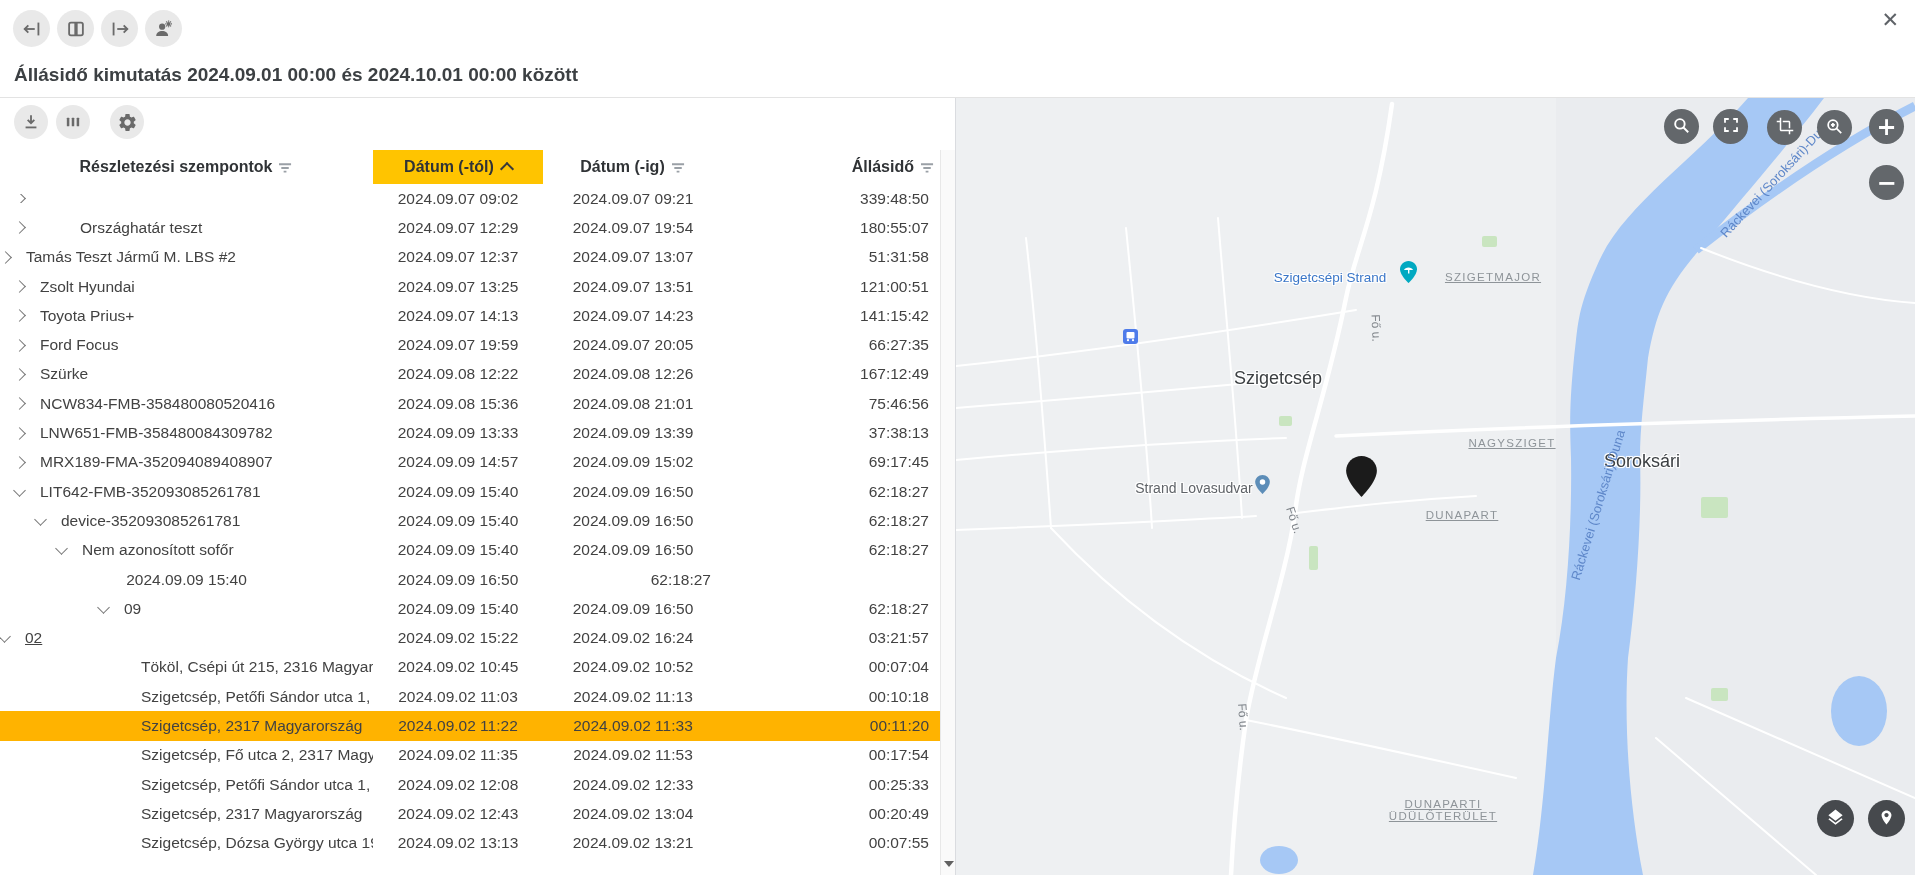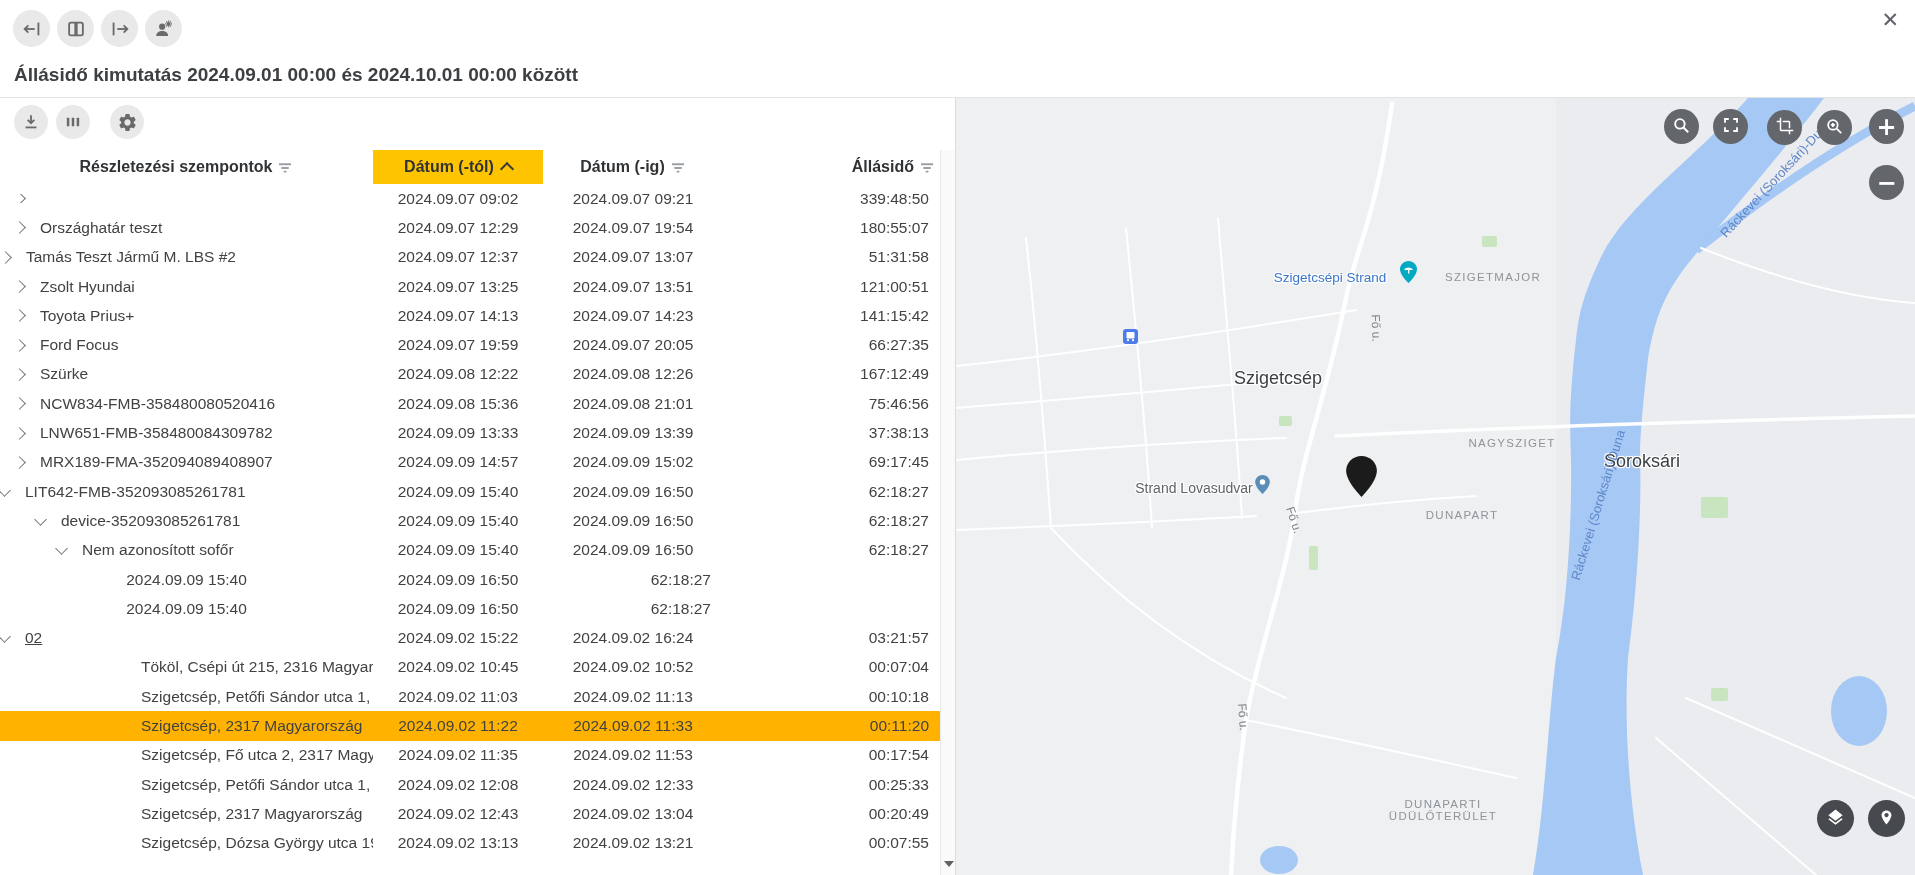--- a/index.html
+++ b/index.html
@@ -43,21 +43,21 @@
   
   .vscroll{position:absolute;right:0;top:52px;width:15px;height:725px;background:#FAFAFA;border-left:1px solid #E8E8E8;box-sizing:border-box;}
   .vscroll .arr{position:absolute;left:3px;bottom:8px;width:0;height:0;border-left:5px solid transparent;border-right:5px solid transparent;border-top:6px solid #616161;}
 
   
   .map{position:relative;width:959px;height:777px;overflow:hidden;background:#EAECEF;cursor:grab;}
   .map-svg{position:absolute;left:0;top:0;}
   .mlabel{position:absolute;transform:translate(-50%,-50%);white-space:pre;text-align:center;pointer-events:none;}
   .halo{text-shadow:1px 1px 0 #fff,-1px -1px 0 #fff,1px -1px 0 #fff,-1px 1px 0 #fff,0 0 3px #fff;}
   .locality{font-size:18px;color:#3C4043;text-align:center;}
-  .area{font-size:11.5px;color:#8E9499;letter-spacing:1.3px;}
+  .area{font-size:11.5px;color:#8E9499;letter-spacing:1.3px;text-decoration:underline;}
   .water-label{font-size:13px;color:#5E87C9;}
   .poi-blue{font-size:13.5px;color:#3A76C8;}
   .poi-gray{font-size:14px;color:#5F6368;}
   .street{font-size:12px;color:#7D8288;}
 
   .map-ctl{position:absolute;width:35px;height:35px;border-radius:50%;background:#63676B;border:none;display:flex;align-items:center;justify-content:center;cursor:pointer;padding:0;color:#fff;z-index:10;}
   .map-ctl.dark{background:#46494D;width:37px;height:37px;}
   .map-ctl .pm{font-size:24px;font-weight:bold;color:#fff;line-height:1;font-family:"DejaVu Sans",sans-serif;}
 
   .marker-pin{position:absolute;z-index:5;}
@@ -175,21 +175,21 @@
       <span class="chevbox">
                   <i class="chev"></i>
                 </span>
       <span class="lbl"></span>
     </div>
     <div class="cell c-from">2024.09.07 09:02</div>
     <div class="cell c-to">2024.09.07 09:21</div>
     <div class="cell c-dur">339:48:50</div>
   </div>
             <div class="row">
-    <div class="cell label-cell" style="padding-left: 15px;">
+    <div class="cell label-cell" style="padding-left: 15px; gap: 40px;">
       <span class="chevbox">
                   <i class="chev"></i>
                 </span>
       <span class="lbl">Országhatár teszt</span>
     </div>
     <div class="cell c-from">2024.09.07 12:29</div>
     <div class="cell c-to">2024.09.07 19:54</div>
     <div class="cell c-dur">180:55:07</div>
   </div>
             <div class="row">
@@ -274,21 +274,21 @@
       <span class="chevbox">
                   <i class="chev"></i>
                 </span>
       <span class="lbl">MRX189-FMA-352094089408907</span>
     </div>
     <div class="cell c-from">2024.09.09 14:57</div>
     <div class="cell c-to">2024.09.09 15:02</div>
     <div class="cell c-dur">69:17:45</div>
   </div>
             <div class="row">
-    <div class="cell label-cell" style="">
+    <div class="cell label-cell" style="padding-left: 15px;">
       <span class="chevbox">
                   <i class="chev down"></i>
                 </span>
       <span class="lbl">LIT642-FMB-352093085261781</span>
     </div>
     <div class="cell c-from">2024.09.09 15:40</div>
     <div class="cell c-to">2024.09.09 16:50</div>
     <div class="cell c-dur">62:18:27</div>
   </div>
             <div class="row">
@@ -312,20 +312,26 @@
     <div class="cell c-from">2024.09.09 15:40</div>
     <div class="cell c-to">2024.09.09 16:50</div>
     <div class="cell c-dur">62:18:27</div>
   </div>
             <div class="row">
     <div class="cell c-from">2024.09.09 15:40</div>
     <div class="cell c-to">2024.09.09 16:50</div>
     <div class="cell c-dur">62:18:27</div>
   </div>
             <div class="row">
+    <div class="cell label-cell" style="padding-left: 99px;">
+      <span class="chevbox">
+                  <i class="chev down"></i>
+                </span>
+      <span class="lbl">09</span>
+    </div>
     <div class="cell c-from">2024.09.09 15:40</div>
     <div class="cell c-to">2024.09.09 16:50</div>
     <div class="cell c-dur">62:18:27</div>
   </div>
             <div class="row">
     <div class="cell label-cell" style=" text-decoration: underline;">
       <span class="chevbox">
                   <i class="chev down"></i>
                 </span>
       <span class="lbl">02</span>

